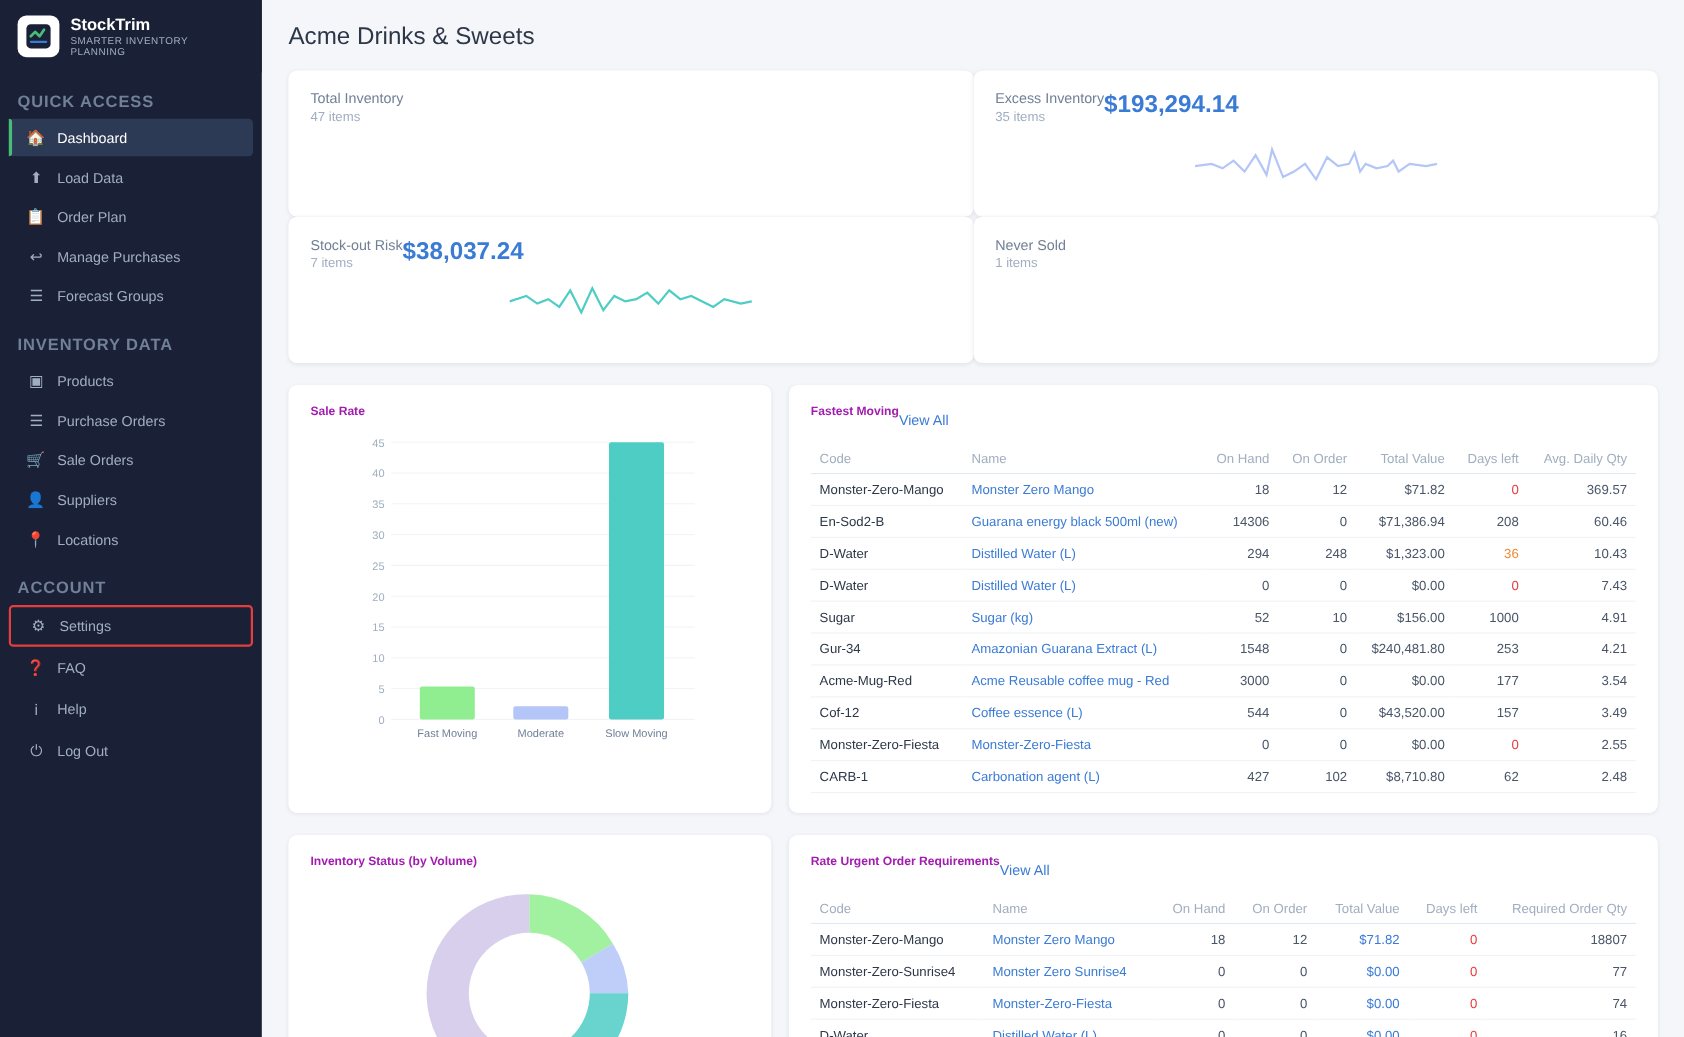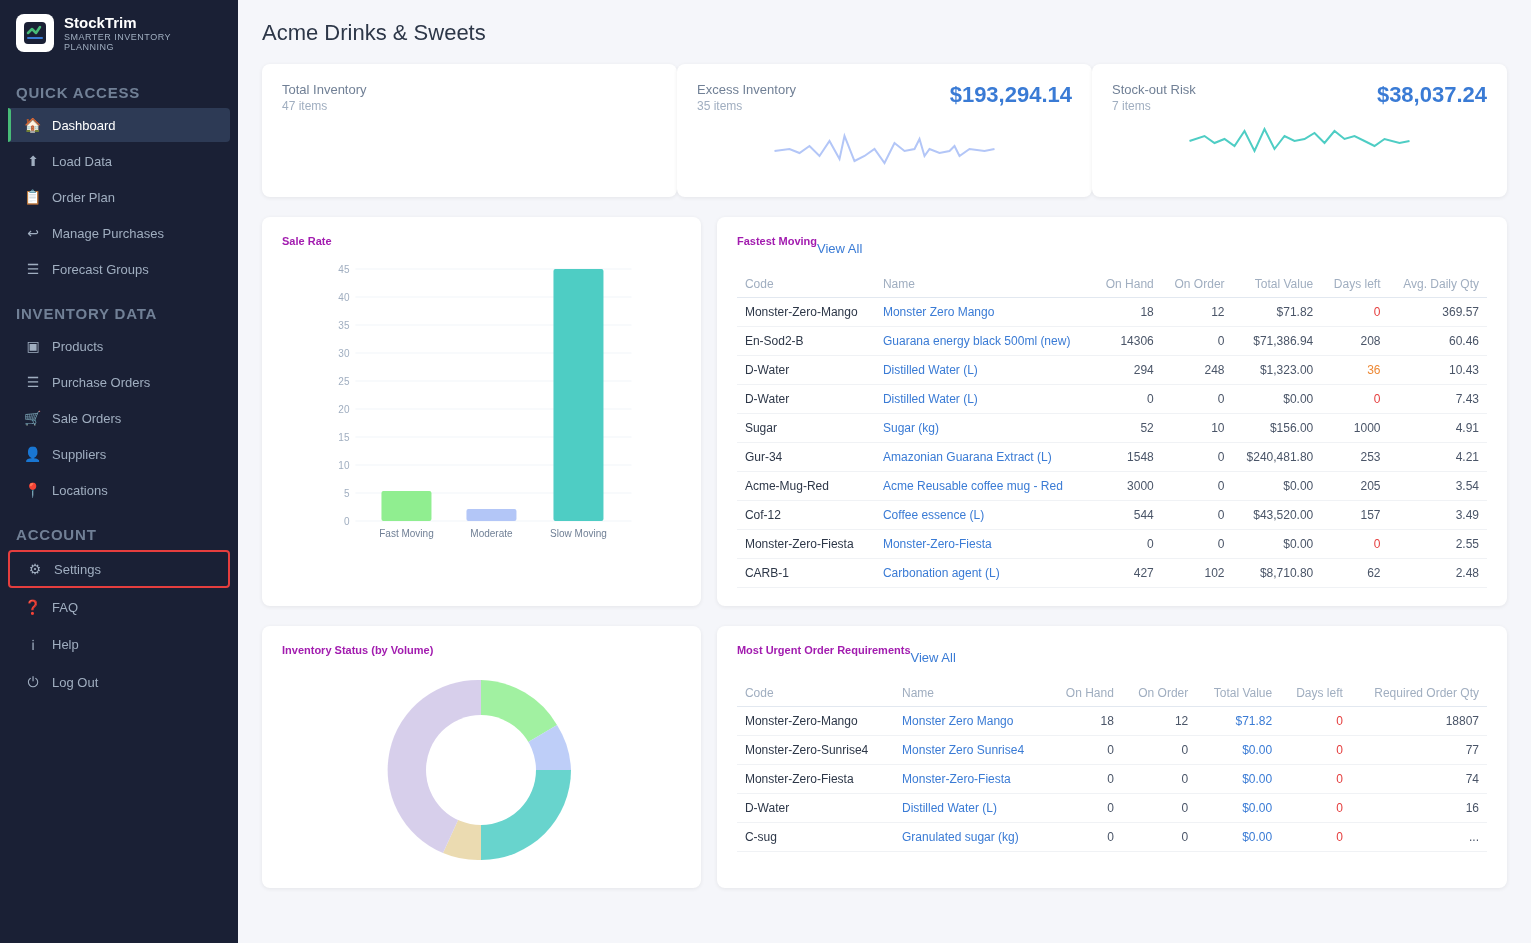--- a/index.html
+++ b/index.html
@@ -82,33 +82,33 @@
     .page-title {
       font-size: 22px;
       font-weight: 400;
       color: #2d3748;
       margin-bottom: 18px;
     }
 
     
     .top-cards {
       display: grid;
-      grid-template-columns: repeat(3, 1fr);
+      grid-template-columns: repeat(2, 1fr);
       margin-bottom: 20px;
     }
     .card {
       background: #fff;
       border-radius: 8px;
       padding: 18px 20px;
       box-shadow: 0 1px 4px rgba(0,0,0,0.07);
     }
     .card-title { font-size: 13px; color: #718096; margin-bottom: 2px; }
     .card-subtitle { font-size: 12px; color: #a0aec0; }
     .card-value { font-size: 22px; font-weight: 700; color: #3a7bd5; margin-bottom: 2px; }
-    .card-top { display: flex; justify-content: space-between; align-items: flex-start; }
+    .card-top { display: flex; justify-content: flex-start; align-items: flex-start; }
     .card-chart { margin-top: 8px; }
 
     
     .middle-row {
       display: grid;
       grid-template-columns: 1fr 1.8fr;
       gap: 16px;
       margin-bottom: 20px;
     }
 
@@ -298,20 +298,24 @@
         </div>
         <div class="card-value">$38,037.24</div>
       </div>
       <div class="card-chart">
         <svg viewBox="0 0 220 55" height="55" width="100%">
           <polyline points="0,20 15,15 25,22 35,18 45,25 55,10 65,30 75,8 85,28 95,15 105,20 115,18 125,12 135,22 145,10 155,18 165,15 175,20 185,25 195,18 210,22 220,20" fill="none" stroke="#4ecdc4" stroke-width="2"></polyline>
         </svg>
       </div>
     </div>
 
+    <div class="card">
+      <div class="card-title">Never Sold</div>
+      <div class="card-subtitle">1 items</div>
+    </div>
   </div>
 
   <div class="middle-row">
 
     <div class="section-card">
       <div class="section-title">Sale Rate</div>
       <div class="bar-chart-area">
         <svg viewBox="0 0 300 280" width="100%" height="100%">
 
           <text x="18" y="12" font-size="10" fill="#a0aec0" text-anchor="end">45</text>
@@ -420,21 +424,21 @@
     <td>$240,481.80</td>
     <td class="">253</td>
     <td>4.21</td>
   </tr>
             <tr>
     <td>Acme-Mug-Red</td>
     <td style="color:#3a7bd5">Acme Reusable coffee mug - Red</td>
     <td>3000</td>
     <td>0</td>
     <td>$0.00</td>
-    <td class="">205</td>
+    <td class="">177</td>
     <td>3.54</td>
   </tr>
             <tr>
     <td>Cof-12</td>
     <td style="color:#3a7bd5">Coffee essence (L)</td>
     <td>544</td>
     <td>0</td>
     <td>$43,520.00</td>
     <td class="">157</td>
     <td>3.49</td>
@@ -479,21 +483,21 @@
 
           <path d="M100,100 L62,183 A90,90 0 0,1 100,10 Z" fill="#d0c7e8" opacity="0.85"></path>
 
           <circle cx="100" cy="100" r="55" fill="white"></circle>
         </svg>
       </div>
     </div>
 
     <div class="section-card">
       <div class="table-header-row">
-        <div class="section-title">Most Urgent Order Requirements</div>
+        <div class="section-title">Rate Urgent Order Requirements</div>
         <span class="view-all">View All</span>
       </div>
       <table class="most-urgent-table">
         <thead>
           <tr>
             <th>Code</th>
             <th>Name</th>
             <th>On Hand</th>
             <th>On Order</th>
             <th>Total Value</th>

